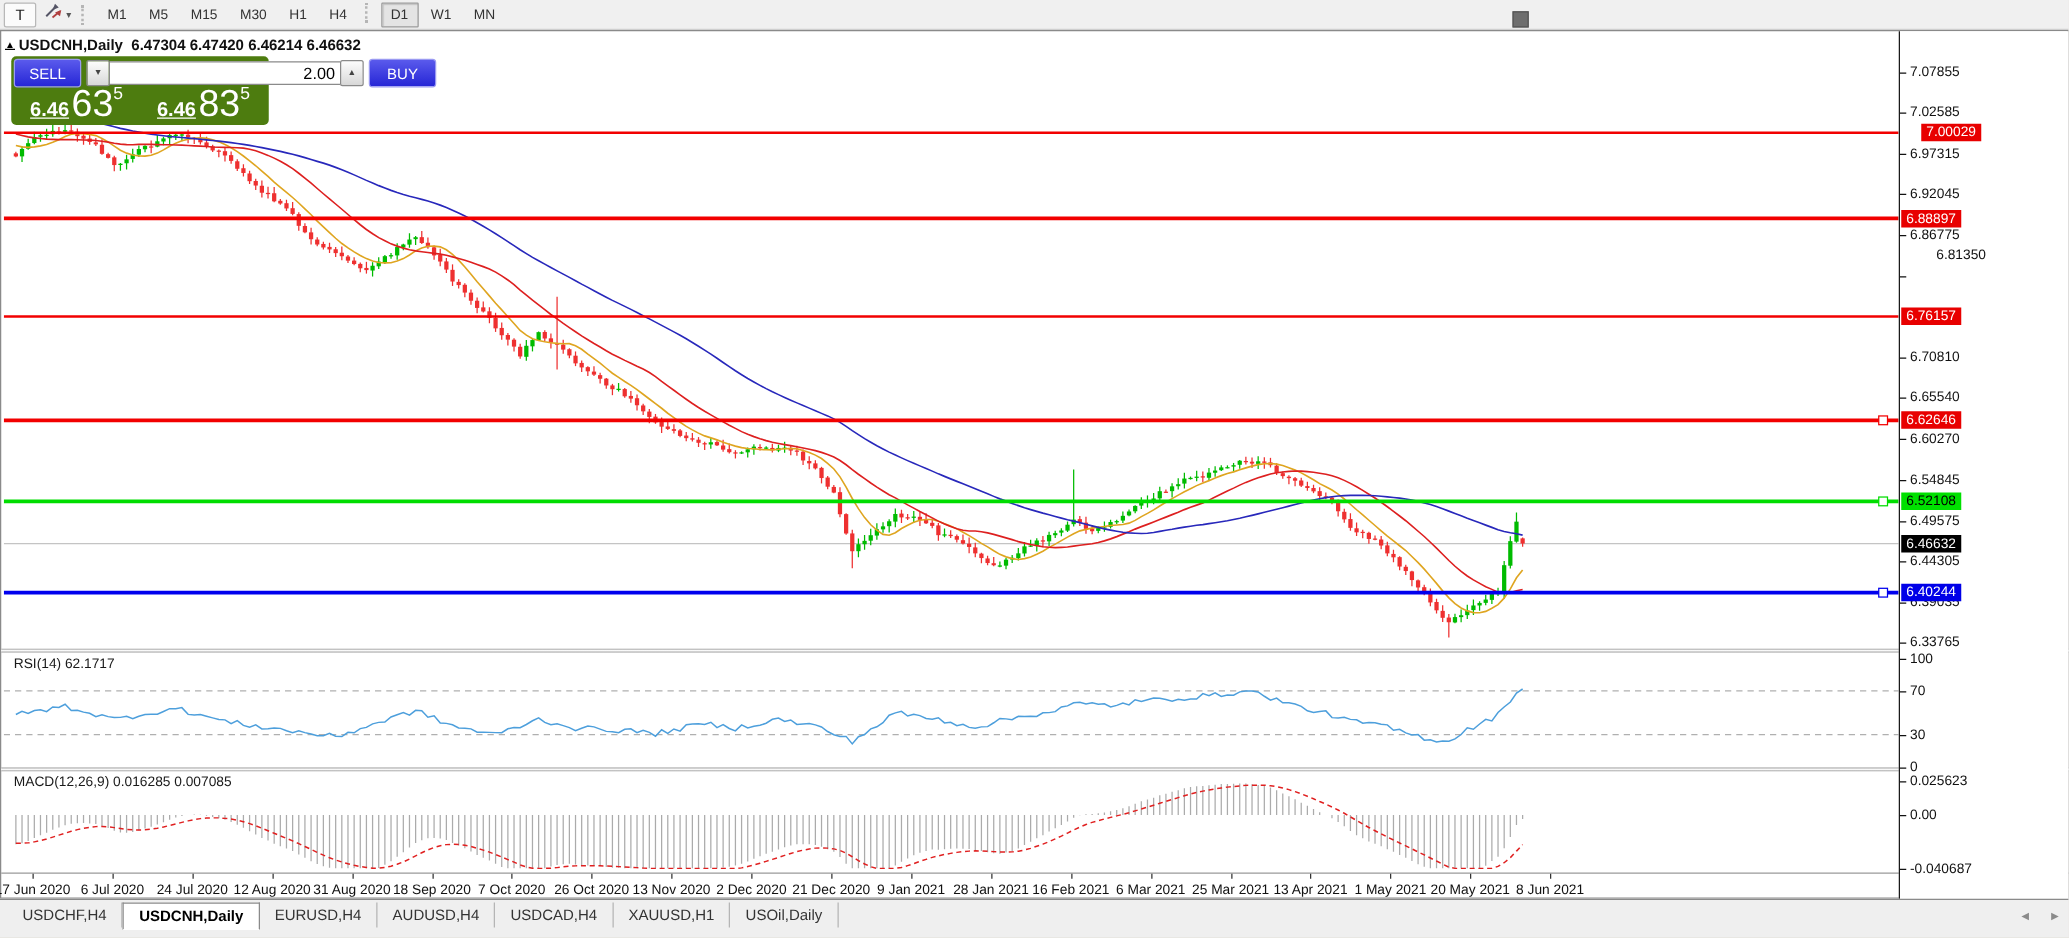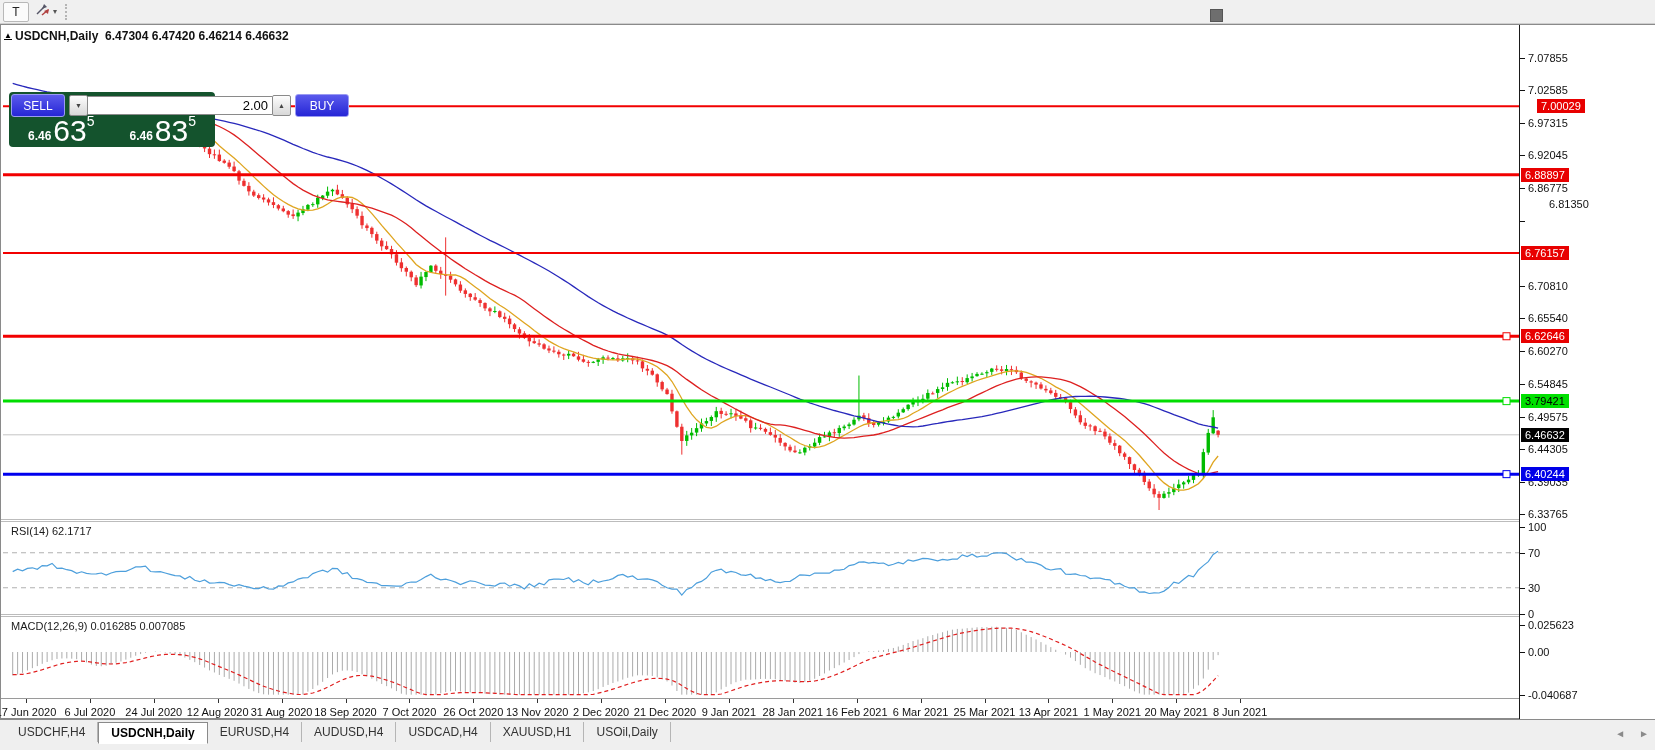--- a/index.html
+++ b/index.html
@@ -25,33 +25,33 @@
   .axis-col{position:absolute;left:1518px;top:0;width:135px;height:695px;border-left:1px solid #1a1a1a;background:#fff;}
   .tick-label{position:absolute;left:8px;font-size:11px;color:#111;white-space:nowrap;}
   .tick-mark{position:absolute;left:0;width:5px;height:1px;background:#111;}
   .badge{position:absolute;left:1px;font-size:11px;padding:1px 4px 1px 4px;white-space:nowrap;line-height:12px;}
   .pane-label{position:absolute;font-size:11px;color:#1a1a1a;z-index:5;}
   .title-row{position:absolute;left:14px;top:4px;font-size:12px;font-weight:600;color:#111;z-index:6;white-space:nowrap;}
   .title-icon{position:absolute;left:3px;top:7px;font-size:8px;color:#000;z-index:6;border-bottom:1px solid #000;line-height:7px;}
   .date-label{position:absolute;top:681px;font-size:11px;color:#111;white-space:nowrap;transform:translateX(-50%);}
   .date-tick{position:absolute;top:674px;width:1px;height:4px;background:#333;}
   
-  .trade-panel{position:absolute;left:8px;top:20px;width:206px;height:55px;background:#14532d;border-radius:4px;
-               z-index:10;display:flex;flex-direction:column;padding:2px;box-sizing:border-box;margin-top:47px;}
+  .trade-panel{position:absolute;left:8px;top:20px;width:206px;height:55px;background:#4d7c0f;border-radius:4px;
+               z-index:10;display:flex;flex-direction:column;padding:2px;box-sizing:border-box;}
   .tp-row1{display:flex;align-items:center;height:23px;}
   .tp-btn{flex:0 0 52px;height:21px;display:flex;align-items:center;justify-content:center;color:#fff;font-size:12px;
           background:linear-gradient(#5a5aec,#2626d6);border:1px solid #9a9af2;border-radius:3px;}
   .tp-spin{flex:1;display:flex;align-items:center;height:21px;margin:0 4px;}
   .spin-btn{width:17px;height:19px;background:linear-gradient(#fdfdfd,#d8d8d8);border:1px solid #8a8a8a;border-radius:2px;
             display:flex;align-items:center;justify-content:center;font-size:7px;color:#444;}
   .vol-input{flex:1;height:17px;border:1px solid #8a8a8a;border-left:none;border-right:none;text-align:right;
              font-size:13px;font-family:"Liberation Sans",sans-serif;padding:0 4px;outline:none;}
   .tp-row2{display:flex;flex:1;align-items:flex-end;}
   .tp-price{flex:1;display:flex;align-items:flex-end;justify-content:center;color:#fff;padding-bottom:1px;}
-  .tp-price .pfx{font-size:12px;font-weight:700;margin-right:2px;line-height:16px;}
+  .tp-price .pfx{font-size:16px;font-weight:700;margin-right:2px;line-height:16px;text-decoration:underline;}
   .tp-price .big{font-size:30px;line-height:26px;}
   .tp-price .sup{font-size:14px;line-height:26px;vertical-align:top;position:relative;top:-10px;}
   .tp-div{width:1px;background:#6a6ae8;margin:1px 0;}
   
   .tabbar{position:absolute;left:0;top:719px;width:1655px;height:31px;background:#efefef;border-top:1px solid #8a8a8a;}
   .tab{position:relative;float:left;margin-top:2px;padding:3px 12px;font-size:12px;color:#333;border-right:1px solid #b5b5b5;}
   .tab.active{background:#ffffff;font-weight:700;color:#000;border:1px solid #8a8a8a;border-bottom:1px solid #fff;margin-top:2px;}
   .tab-scroll{position:absolute;right:6px;top:8px;font-size:10px;color:#8a8a8a;display:flex;gap:14px;}
 </style>
 </head>
@@ -66,20 +66,32 @@
         <svg width="16" height="14" viewBox="0 0 16 14">
           <path d="M2 11 L9 4" stroke="#556" stroke-width="1.5" fill="none"></path>
           <path d="M9 1 L12 4 L7 6 Z" fill="#556"></path>
           <path d="M7 12 L13 7" stroke="#b04040" stroke-width="1.5" fill="none"></path>
           <path d="M13 11 L14 6 L9 8 Z" fill="#b04040"></path>
         </svg>
       </span>
       <span class="caret">▾</span>
     </div>
     <div class="grip"></div>
+    <div id="tf-group" style="display:flex;">
+        <div class="tf-btn">M1</div>
+        <div class="tf-btn">M5</div>
+        <div class="tf-btn">M15</div>
+        <div class="tf-btn">M30</div>
+        <div class="tf-btn">H1</div>
+        <div class="tf-btn">H4</div>
+        <div class="grip"></div>
+        <div class="tf-btn active">D1</div>
+        <div class="tf-btn">W1</div>
+        <div class="tf-btn">MN</div>
+      </div>
     <div class="mini-sq"></div>
   </div>
 
   <div class="chart-window">
     <span class="title-icon">▲</span>
     <div class="title-row">
       <span>USDCNH,Daily</span>&nbsp;
       <span>6.47304</span>
       <span>6.47420</span>
       <span>6.46214</span>
@@ -947,21 +959,21 @@
         <div class="tick-label" style="top: 418.15px;">6.44305</div>
         <div class="tick-mark" style="top: 424.15px;"></div>
         <div class="tick-label" style="top: 450.587px;">6.39035</div>
         <div class="tick-mark" style="top: 456.587px;"></div>
         <div class="tick-label" style="top: 483.024px;">6.33765</div>
         <div class="tick-mark" style="top: 489.024px;"></div>
         <div class="badge" style="top: 74.169px; background: rgb(232, 0, 0); color: rgb(255, 255, 255); margin-left: 16px;">7.00029</div>
         <div class="badge" style="top: 142.686px; background: rgb(232, 0, 0); color: rgb(255, 255, 255);">6.88897</div>
         <div class="badge" style="top: 221.101px; background: rgb(232, 0, 0); color: rgb(255, 255, 255);">6.76157</div>
         <div class="badge" style="top: 304.261px; background: rgb(232, 0, 0); color: rgb(255, 255, 255);">6.62646</div>
-        <div class="badge" style="top: 369.123px; background: rgb(0, 224, 0); color: rgb(0, 0, 0);">3.79421</div>
+        <div class="badge" style="top: 369.123px; background: rgb(0, 224, 0); color: rgb(0, 0, 0);">6.52108</div>
         <div class="badge" style="top: 402.828px; background: rgb(0, 0, 0); color: rgb(255, 255, 255);">6.46632</div>
         <div class="badge" style="top: 442.146px; background: rgb(0, 0, 232); color: rgb(255, 255, 255);">6.40244</div>
         <div class="tick-label" style="top: 495.5px;">100</div>
         <div class="tick-mark" style="top: 501.5px;"></div>
         <div class="tick-label" style="top: 521.75px;">70</div>
         <div class="tick-mark" style="top: 527.75px;"></div>
         <div class="tick-label" style="top: 556.75px;">30</div>
         <div class="tick-mark" style="top: 562.75px;"></div>
         <div class="tick-label" style="top: 583px;">0</div>
         <div class="tick-mark" style="top: 589px;"></div>

